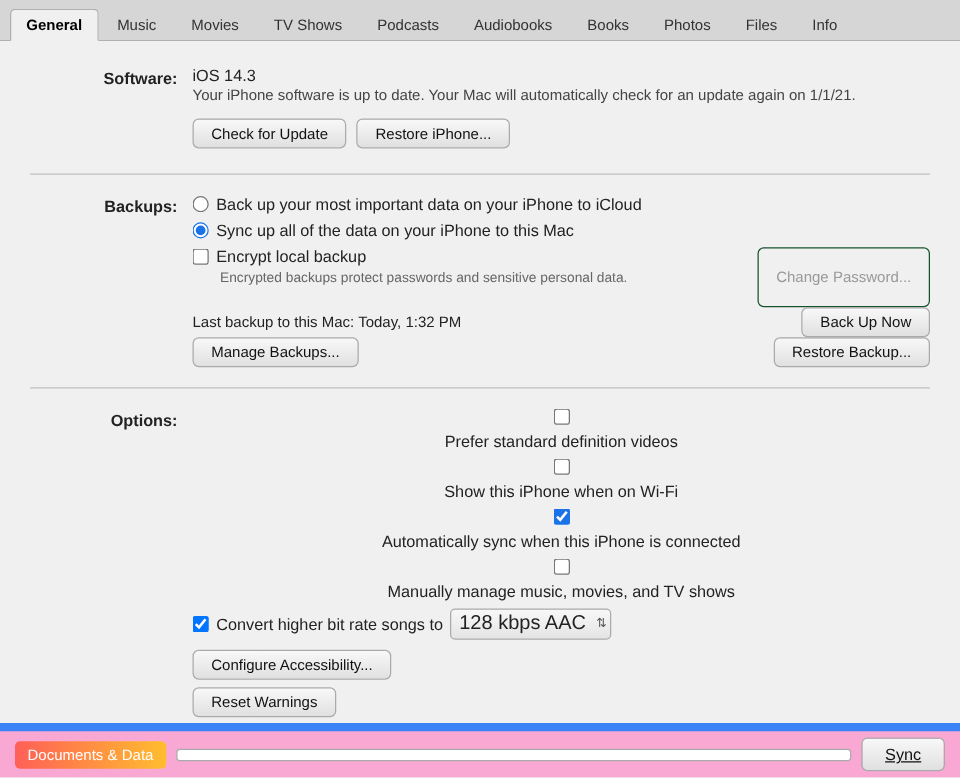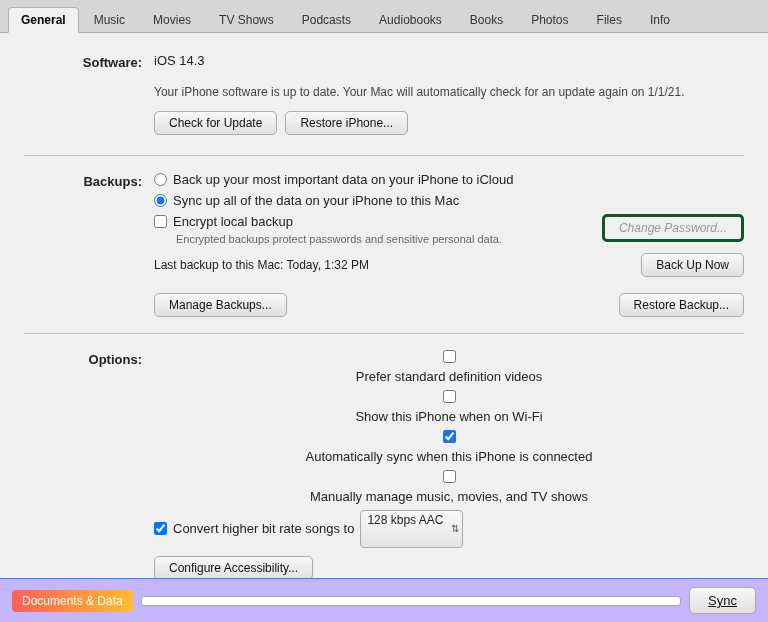--- a/index.html
+++ b/index.html
@@ -67,21 +67,21 @@
       color: #222;
     }
     .section-content {
       flex: 1;
     }
 
     
     .software-version {
       font-size: 13px;
       color: #222;
-      margin-bottom: 16px;
+      margin-bottom: 0;
     }
     .software-desc {
       font-size: 12px;
       color: #444;
       margin-bottom: 10px;
       line-height: 1.4;
     }
     .button-row {
       display: flex;
       gap: 8px;
@@ -136,52 +136,51 @@
       font-size: 12px;
       color: #222;
     }
     .manage-row {
       display: flex;
       justify-content: space-between;
       align-items: center;
     }
     .change-password-btn {
       background: transparent;
-      border: 3px solid #14532d;
+      border: 1px solid #14532d;
       border-radius: 5px;
-      padding: 4px 14px;
+      padding: 16px 14px;
       font-size: 12px;
       color: #999;
       cursor: not-allowed;
       font-family: inherit;
-      font-style: italic;
     }
 
     
     .options-checkbox-row {
       display: flex;
       align-items: center;
       gap: 6px;
       margin-bottom: 6px;
       flex-direction: column;
     }
     .options-checkbox-row input[type="checkbox"] {
       accent-color: #1a73e8;
     }
     .bitrate-row {
       display: flex;
       align-items: center;
       gap: 6px;
       margin-bottom: 6px;
     }
     .bitrate-select {
-      font-size: 12px;
+      font-size: 16px;
       border: 1px solid #aaa;
       border-radius: 4px;
-      padding: 2px 18px 20px 6px;
+      padding: 2px 18px 4px 6px;
       background: linear-gradient(to bottom, #f8f8f8, #e4e4e4);
       appearance: none;
       -webkit-appearance: none;
       font-family: inherit;
       color: #222;
       cursor: pointer;
       position: relative;
     }
     .select-wrapper {
       position: relative;
@@ -199,22 +198,22 @@
     .options-buttons {
       display: flex;
       flex-direction: column;
       gap: 6px;
       margin-top: 8px;
       align-items: flex-start;
     }
 
     
     .bottom-bar {
-      background: #c4b5fd;
-      border-top: 1px solid #3b82f6;
+      background: #f9a8d4;
+      border-top: 7px solid #3b82f6;
       height: 44px;
       display: flex;
       align-items: center;
       padding: 0 12px;
       gap: 8px;
     }
     .documents-badge {
       background: linear-gradient(to right, #ff5f57, #ffbd2e);
       border-radius: 4px;
       padding: 4px 10px;
@@ -314,21 +313,21 @@
         </div>
       </div>
 
       <div class="manage-row">
         <div class="backup-label">
           <span>Last backup to this Mac: </span>
           <span>Today, 1:32 PM</span>
         </div>
         <button class="mac-button">Back Up Now</button>
       </div>
-      <div class="manage-row" style="margin-top: 16px;">
+      <div class="manage-row" style="margin-top: 0;">
         <button class="mac-button">Manage Backups...</button>
         <button class="mac-button">Restore Backup...</button>
       </div>
     </div>
   </div>
 
   <hr class="divider">
 
   <div class="section">
     <div class="section-label">Options:</div>

